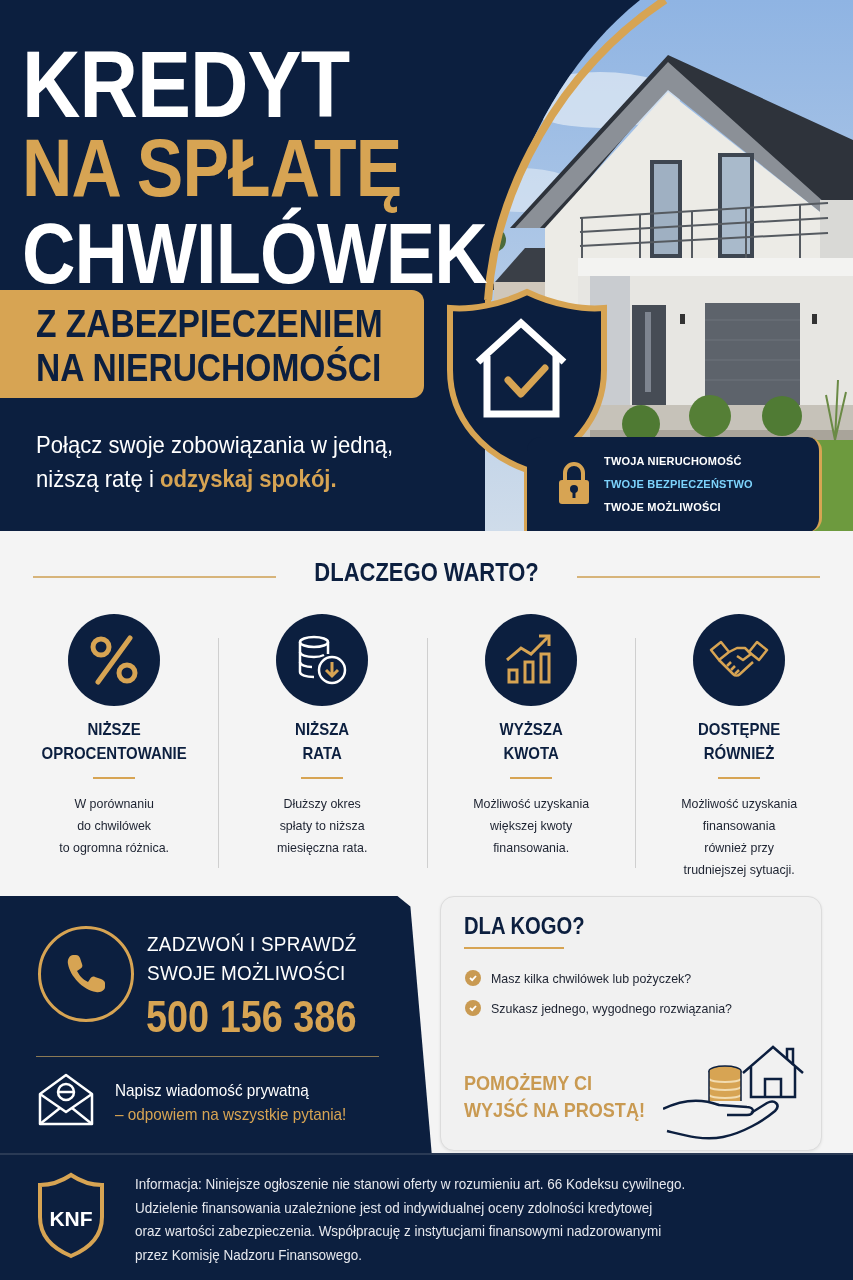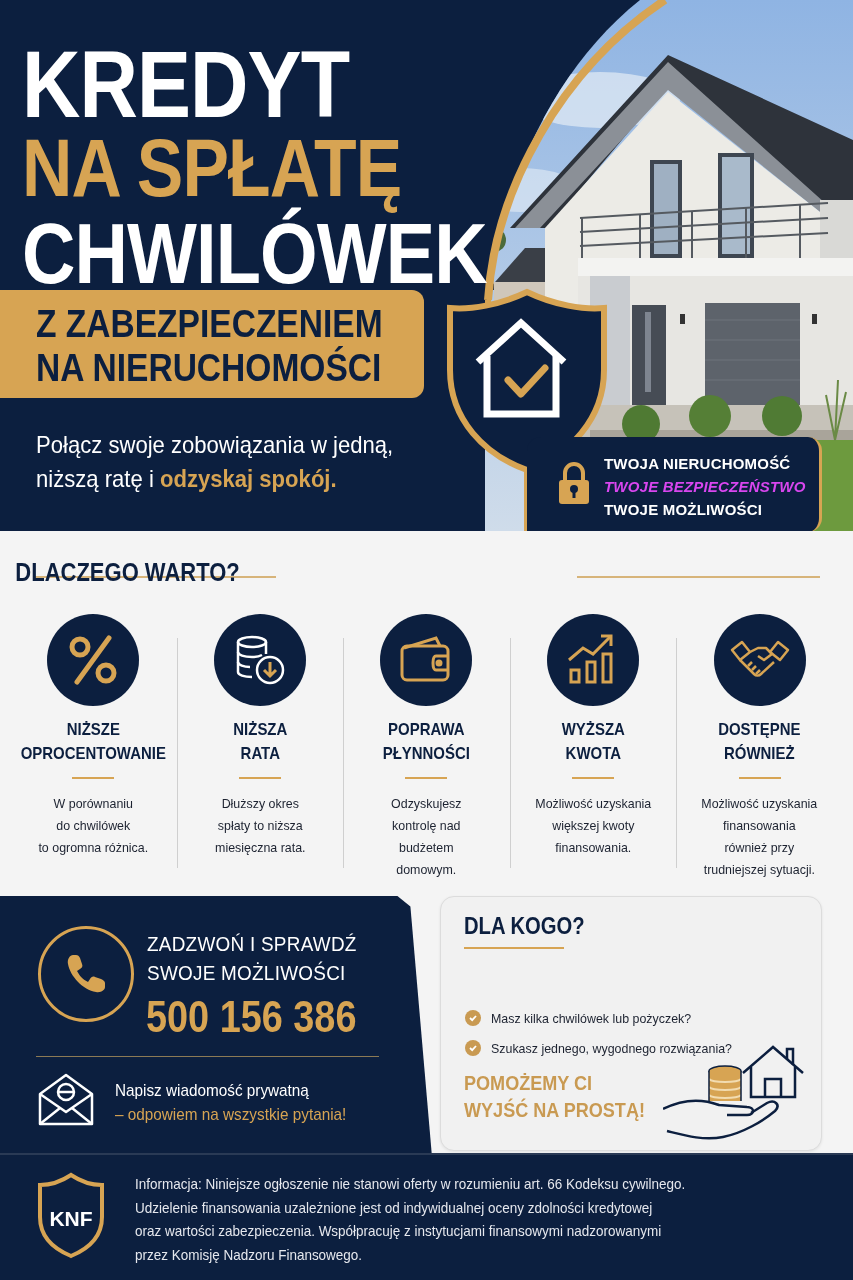--- a/index.html
+++ b/index.html
@@ -17,28 +17,28 @@
 
   .gold-banner { position: absolute; left: 0; top: 290px; width: 424px; height: 108px; background: #d7a453; border-radius: 0 12px 12px 0; }
   .gold-banner .t { position: absolute; left: 36px; font-weight: 700; color: #0c1f3f; font-size: 39px; white-space: nowrap; transform: scaleX(0.86); transform-origin: left; }
   .gold-banner .t1 { top: 12px; }
   .gold-banner .t2 { top: 56px; }
 
   .sub { position: absolute; left: 36px; top: 428px; font-size: 24px; color: #ffffff; line-height: 34px; transform: scaleX(0.92); transform-origin: left; white-space: nowrap; }
   .sub .hl { color: #d7a453; font-weight: 700; }
 
   .lockbox { position: absolute; left: 527px; top: 437px; width: 295px; height: 95px; background: #0c1f3f; border-radius: 14px 14px 14px 0; border-right: 3px solid #d7a453; }
-  .lockbox .ln { position: absolute; left: 77px; font-size: 15px; font-weight: 700; white-space: nowrap; letter-spacing: 0.2px; }
+  .lockbox .ln { position: absolute; left: 77px; font-size: 11px; font-weight: 700; white-space: nowrap; letter-spacing: 0.2px; }
   .lockbox .ln1 { top: 18px; color: #fff; }
-  .lockbox .ln2 { top: 41px; color: #d946ef; font-style: italic; }
+  .lockbox .ln2 { top: 41px; color: #7dd3fc; }
   .lockbox .ln3 { top: 64px; color: #fff; }
   .lock-icon { position: absolute; left: 30px; top: 25px; }
 
   
-  .why-head { position: absolute; top: 558px; left: 0; width: 853px; }
+  .why-head { position: absolute; top: 558px; left: 0; width: 853px; text-align: center; }
   .why-head .rule { position: absolute; top: 18px; height: 2px; background: #d7b47a; }
   .why-title { font-size: 25px; font-weight: 700; color: #0c1f3f; display: inline-block; transform: scaleX(0.88); }
 
   .features { position: absolute; top: 612px; left: 10px; width: 833px; height: 265px; display: flex; }
   .feat { flex: 1; position: relative; text-align: center; }
   .feat + .feat::before { content: ""; position: absolute; left: 0; top: 26px; height: 230px; width: 1px; background: #cfcfcf; }
   .circle { width: 92px; height: 92px; border-radius: 50%; background: #0c1f3f; margin: 2px auto 0; display: flex; align-items: center; justify-content: center; }
   .feat h3 { margin-top: 12px; font-size: 17px; line-height: 24px; color: #0c1f3f; font-weight: 700; white-space: nowrap; transform: scaleX(0.88); }
   .feat .bar { width: 42px; height: 2px; background: #d7a453; margin: 11px auto 14px; }
   .feat p { font-size: 13.5px; line-height: 22px; color: #1c2230; white-space: pre-line; transform: scaleX(0.92); }
@@ -53,21 +53,21 @@
   .contact .divline { position: absolute; left: 36px; top: 160px; width: 343px; height: 1px; background: #8c7a55; }
   .mail-icon { position: absolute; left: 37px; top: 176px; }
   .msg1, .msg2 { position: absolute; left: 115px; font-size: 17px; white-space: nowrap; transform: scaleX(0.9); transform-origin: left; }
   .msg1 { top: 185px; color: #fff; }
   .msg2 { top: 209px; color: #d7a453; }
 
   
   .forwhom { position: absolute; left: 440px; top: 896px; width: 382px; height: 255px; background: #f1f1f1; border: 1px solid #dcdcdc; border-radius: 14px; box-shadow: 0 1px 3px rgba(0,0,0,0.08); }
   .fw-title { position: absolute; left: 23px; top: 16px; font-size: 23px; font-weight: 700; color: #0c1f3f; transform: scaleX(0.88); transform-origin: left; white-space: nowrap; }
   .fw-rule { position: absolute; left: 23px; top: 50px; width: 100px; height: 2px; background: #d7a453; }
-  .fw-list { position: absolute; left: 24px; top: 66px; list-style: none; margin-top: 40px; }
+  .fw-list { position: absolute; left: 24px; top: 66px; list-style: none; }
   .fw-list li { display: flex; align-items: center; height: 30px; }
   .check { width: 16px; height: 16px; border-radius: 50%; background: #c99a52; display: inline-flex; align-items: center; justify-content: center; margin-right: 10px; flex: 0 0 16px; }
   .fw-list .txt { font-size: 13.5px; color: #1c2230; white-space: nowrap; transform: scaleX(0.92); transform-origin: left; }
   .help1, .help2 { position: absolute; left: 23px; font-size: 21px; font-weight: 700; color: #c99a52; white-space: nowrap; transform: scaleX(0.86); transform-origin: left; }
   .help1 { top: 174px; }
   .help2 { top: 201px; }
   .hand-illus { position: absolute; left: 222px; top: 146px; }
 
   
   .footer { position: absolute; left: 0; top: 1153px; width: 853px; height: 127px; background: #0c1f3f; border-top: 2px solid #2a3a55; }
@@ -220,36 +220,20 @@
       </svg>
     </div>
     <h3><span>NIŻSZA</span><br><span>RATA</span></h3>
     <div class="bar"></div>
     <p>Dłuższy okres
 spłaty to niższa
 miesięczna rata.</p>
   </div>
 
 
-  <div class="feat">
-    <div class="circle">
-      <svg width="60" height="60" viewBox="0 0 60 60" fill="none" stroke="#d7a453" stroke-width="3">
-        <path d="M8 18 L40 8 L44 16"></path>
-        <rect x="6" y="16" width="46" height="34" rx="5"></rect>
-        <path d="M52 26 H40 C36 26 36 40 40 40 H52"></path>
-        <circle cx="43" cy="33" r="2" fill="#d7a453"></circle>
-      </svg>
-    </div>
-    <h3><span>POPRAWA</span><br><span>PŁYNNOŚCI</span></h3>
-    <div class="bar"></div>
-    <p>Odzyskujesz
-kontrolę nad
-budżetem
-domowym.</p>
-  </div>
 
   <div class="feat">
     <div class="circle">
       <svg width="60" height="60" viewBox="0 0 60 60" fill="none" stroke="#d7a453" stroke-width="3">
         <path d="M6 30 L20 18 L30 24 L48 6"></path>
         <path d="M38 6 H48 V16"></path>
         <rect x="8" y="40" width="8" height="12"></rect>
         <rect x="24" y="32" width="8" height="20"></rect>
         <rect x="40" y="24" width="8" height="28"></rect>
       </svg>

